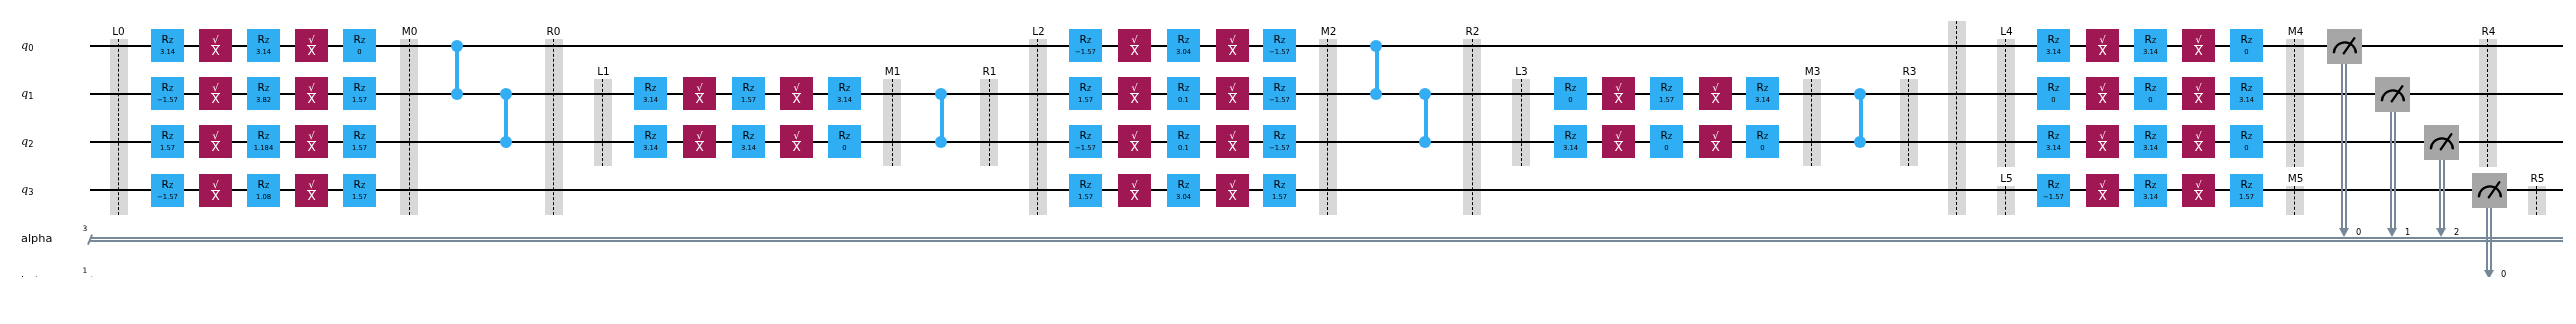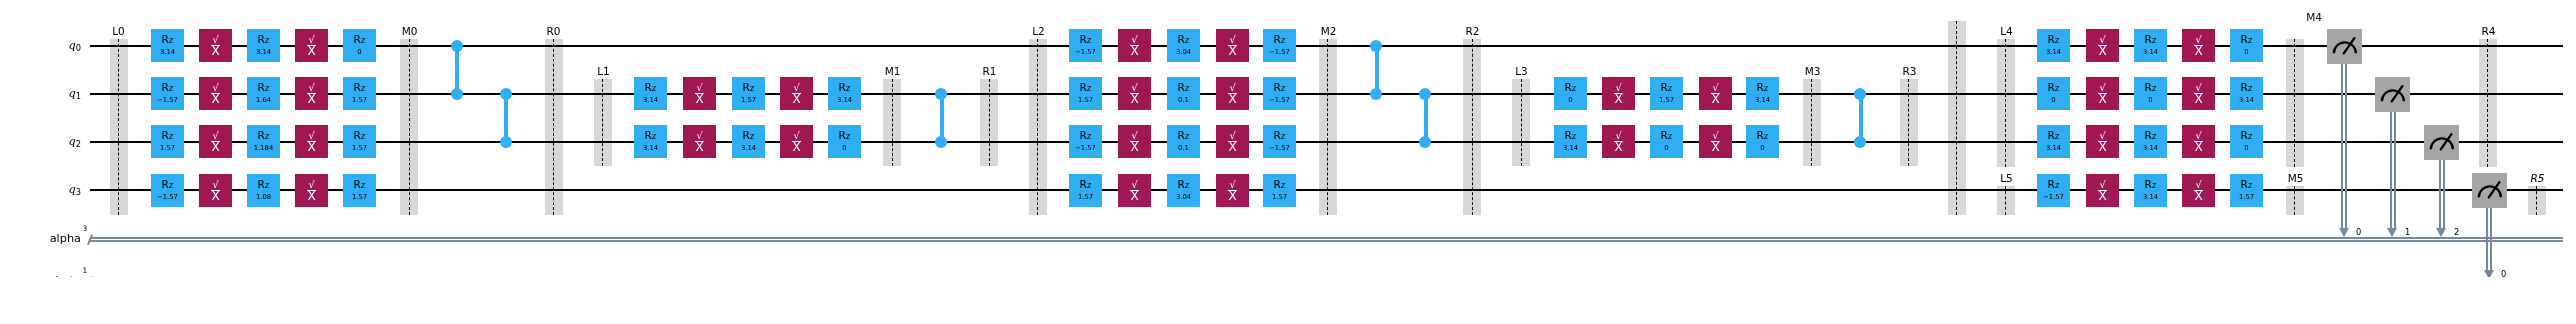--- a/index.html
+++ b/index.html
@@ -15,21 +15,21 @@
            justify-content:center;box-sizing:border-box;}
   .gate-rz{color:#000;}
   .gate-sx{color:#fff;}
   .glabel{font-size:10.5px;line-height:11.3px;}
   .gsub{font-size:6.8px;}
   .gparam{font-size:6.8px;line-height:8.3px;margin-top:0.8px;}
   .ovl{border-top:1.2px solid #fff;padding:0 0.8px;line-height:10.5px;}
   .rad{font-size:9.8px;}
   .cz-line{width:3.8px;}
   .cz-dot{width:12px;height:12px;border-radius:50%;}
-  .q-label{font-size:11.3px;color:#000;width:60px;text-align:right;line-height:15px;}
+  .q-label{font-size:11.3px;color:#000;width:60px;text-align:left;line-height:15px;}
   .q-label i{font-family:"DejaVu Serif","Liberation Serif",serif;font-style:italic;}
   .qsub{font-size:8.3px;vertical-align:-2.3px;}
   .reg-size{font-size:7.5px;color:#000;width:12px;text-align:center;line-height:8.3px;}
   .reg-slash{width:1.5px;height:11.3px;background:#778899;transform:rotate(22deg);}
   .mline{width:1.5px;background:#778899;}
   .marrow{width:0;height:0;border-left:5.3px solid transparent;border-right:5.3px solid transparent;
           border-top:9.8px solid #778899;}
   .bit-label{font-size:8.3px;color:#000;line-height:9px;}
 </style>
 </head>
@@ -86,27 +86,27 @@
     <div class="abs barrier-dash" style="left: 1811px; top: 79px; height: 87px;"></div>
     <div class="abs barrier-label" style="left: 1786px; top: 65px;">M3</div>
     <div class="abs barrier-dash" style="left: 1908px; top: 79px; height: 87px;"></div>
     <div class="abs barrier-label" style="left: 1883px; top: 65px;">R3</div>
     <div class="abs barrier-dash" style="left: 1956px; top: 21px; height: 194px;"></div>
     <div class="abs barrier-dash" style="left: 2005px; top: 39px; height: 128px;"></div>
     <div class="abs barrier-label" style="left: 1980px; top: 25px;">L4</div>
     <div class="abs barrier-dash" style="left: 2005px; top: 186px; height: 28.5px;"></div>
     <div class="abs barrier-label" style="left: 1980px; top: 172px;">L5</div>
     <div class="abs barrier-dash" style="left: 2294px; top: 39px; height: 128px;"></div>
-    <div class="abs barrier-label" style="left: 2269px; top: 11px; text-align: right;">M4</div>
+    <div class="abs barrier-label" style="left: 2269px; top: 25px;">M4</div>
     <div class="abs barrier-dash" style="left: 2294px; top: 186px; height: 28.5px;"></div>
     <div class="abs barrier-label" style="left: 2269px; top: 172px;">M5</div>
     <div class="abs barrier-dash" style="left: 2487px; top: 39px; height: 128px;"></div>
     <div class="abs barrier-label" style="left: 2462px; top: 25px;">R4</div>
     <div class="abs barrier-dash" style="left: 2536px; top: 186px; height: 28.5px;"></div>
-    <div class="abs barrier-label" style="left: 2511px; top: 172px; font-style: italic;">R5</div>
+    <div class="abs barrier-label" style="left: 2511px; top: 172px;">R5</div>
     <div class="abs q-label" style="left: 21px; top: 38px;"><i>q</i><span class="qsub">0</span></div>
     <div class="abs q-label" style="left: 21px; top: 86px;"><i>q</i><span class="qsub">1</span></div>
     <div class="abs q-label" style="left: 21px; top: 134px;"><i>q</i><span class="qsub">2</span></div>
     <div class="abs q-label" style="left: 21px; top: 182px;"><i>q</i><span class="qsub">3</span></div>
     <div class="abs q-label" style="left: 21px; top: 231px;">alpha</div>
     <div class="abs reg-size" style="left: 79px; top: 225px;">3</div>
     <div class="abs reg-slash" style="left: 89px; top: 234px;"></div>
     <div class="abs q-label" style="left: 21px; top: 273px;">beta</div>
     <div class="abs reg-size" style="left: 79px; top: 267px;">1</div>
     <div class="abs reg-slash" style="left: 89px; top: 276px;"></div>
@@ -133,21 +133,21 @@
     <div class="abs gatebox gate-rz" style="left: 151px; top: 77px; background: rgb(47, 174, 243);">
       <div class="glabel">R<span class="gsub">Z</span></div>
       <div class="gparam">−1.57</div>
     </div>
     <div class="abs gatebox gate-sx" style="left: 199px; top: 77px; background: rgb(159, 24, 83);">
       <span class="rad">√</span>
       <span class="ovl">X</span>
     </div>
     <div class="abs gatebox gate-rz" style="left: 247px; top: 77px; background: rgb(47, 174, 243);">
       <div class="glabel">R<span class="gsub">Z</span></div>
-      <div class="gparam">1.64</div>
+      <div class="gparam">3.82</div>
     </div>
     <div class="abs gatebox gate-sx" style="left: 295px; top: 77px; background: rgb(159, 24, 83);">
       <span class="rad">√</span>
       <span class="ovl">X</span>
     </div>
     <div class="abs gatebox gate-rz" style="left: 343px; top: 77px; background: rgb(47, 174, 243);">
       <div class="glabel">R<span class="gsub">Z</span></div>
       <div class="gparam">1.57</div>
     </div>
     <div class="abs gatebox gate-rz" style="left: 151px; top: 125px; background: rgb(47, 174, 243);">

